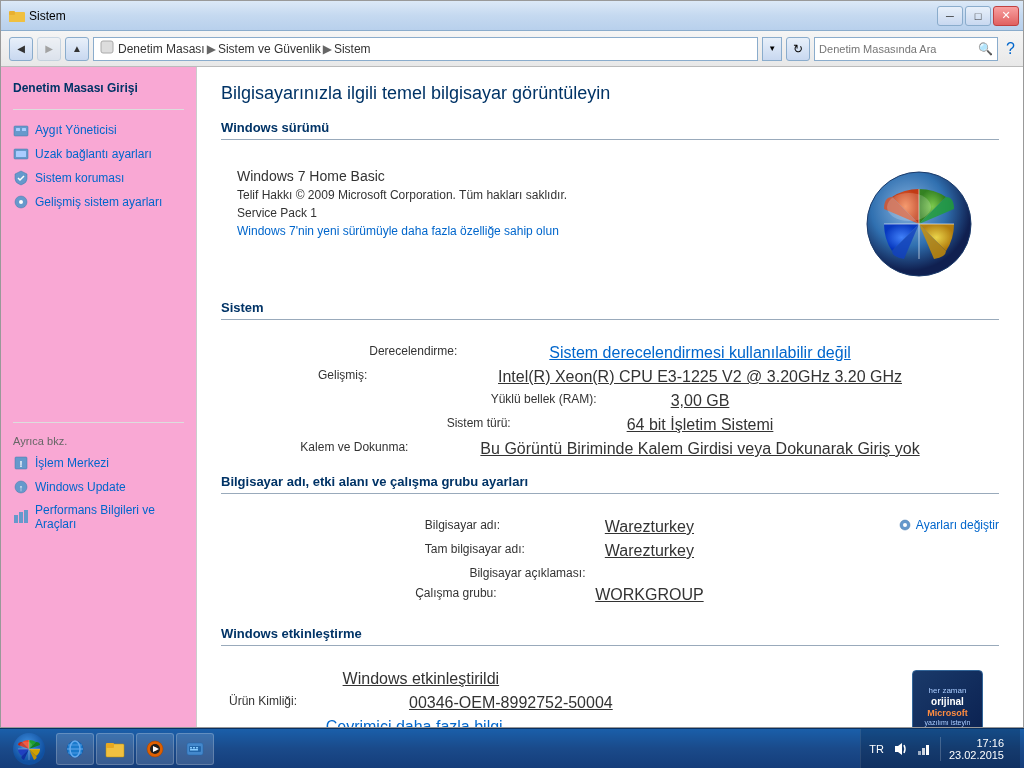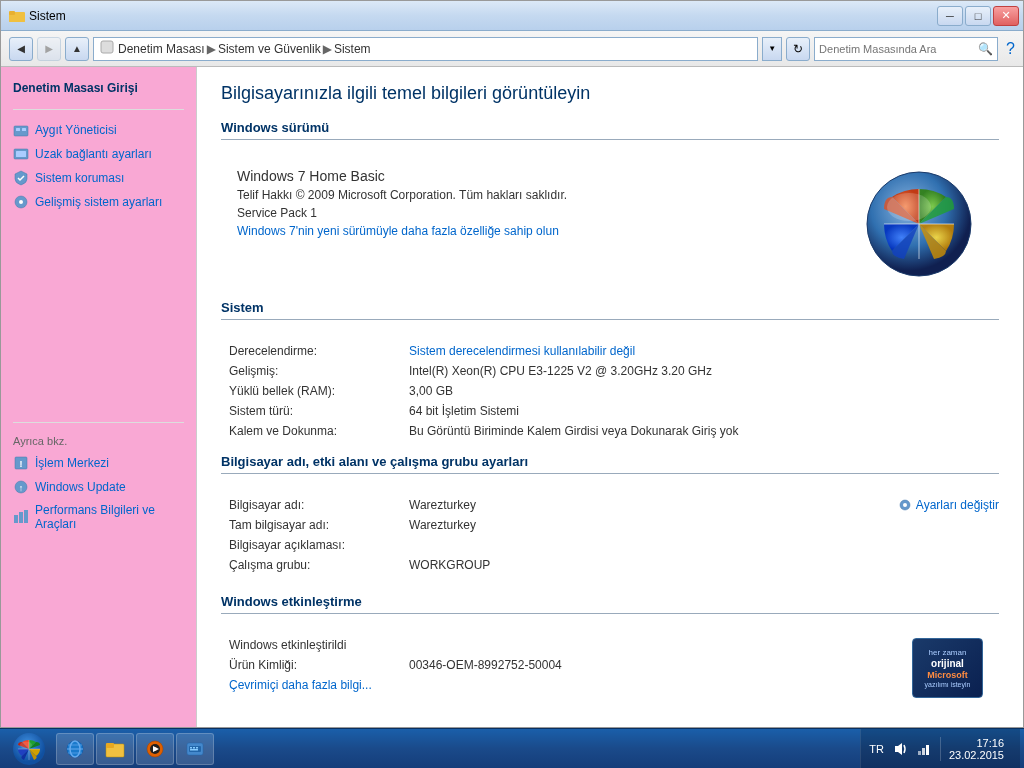--- a/index.html
+++ b/index.html
@@ -47,23 +47,23 @@
     .win-version-block { display: flex; justify-content: space-between; }
     .win-version-text { padding: 4px 16px; }
     .win-version-text .edition { font-size: 14px; color: #333; margin-bottom: 4px; }
     .win-version-text .copyright { font-size: 12px; color: #333; margin-bottom: 4px; }
     .win-version-text .sp { font-size: 12px; color: #333; margin-bottom: 4px; }
     .win-version-text .upgrade-link { font-size: 12px; color: #0066cc; cursor: pointer; }
     .win-logo { width: 120px; height: 120px; margin-right: 20px; display: flex; align-items: center; justify-content: center; }
 
     
     .info-table { padding: 0 8px; }
-    .info-row { display: flex; margin-bottom: 6px; }
+    .info-row { display: flex; margin-bottom: 6px; justify-content: center; }
     .info-label { width: 180px; color: #333; font-size: 12px; flex-shrink: 0; }
-    .info-value { color: #333; font-size: 12px; }
+    .info-value { color: #333; font-size: 16px; text-decoration: underline; }
     .info-value.link { color: #0066cc; cursor: pointer; }
 
     
     .cn-section { display: flex; justify-content: space-between; align-items: flex-start; }
     .cn-info { flex: 1; }
     .cn-change-btn { display: flex; align-items: center; gap: 4px; color: #0066cc; cursor: pointer; font-size: 12px; }
 
     
     .activation-block { display: flex; justify-content: space-between; }
     .activation-text { padding: 0 8px; }
@@ -206,21 +206,21 @@
             <rect x="1" y="6" width="4" height="8" fill="#6699cc"></rect>
             <rect x="6" y="3" width="4" height="11" fill="#6699cc"></rect>
             <rect x="11" y="1" width="4" height="13" fill="#6699cc"></rect>
           </svg>
         </div>
         <span>Performans Bilgileri ve Araçları</span>
       </div>
     </div>
 
     <div class="content">
-      <h1 class="page-title">Bilgisayarınızla ilgili temel bilgileri görüntüleyin</h1>
+      <h1 class="page-title">Bilgisayarınızla ilgili temel bilgisayar görüntüleyin</h1>
 
       <div class="info-section">
         <div class="section-header">Windows sürümü</div>
         <div class="win-version-block">
           <div class="win-version-text">
             <div class="edition">Windows 7 Home Basic</div>
             <div class="copyright">Telif Hakkı © 2009 Microsoft Corporation. Tüm hakları saklıdır.</div>
             <div class="sp">Service Pack 1</div>
             <div class="upgrade-link">Windows 7'nin yeni sürümüyle daha fazla özelliğe sahip olun</div>
           </div>

